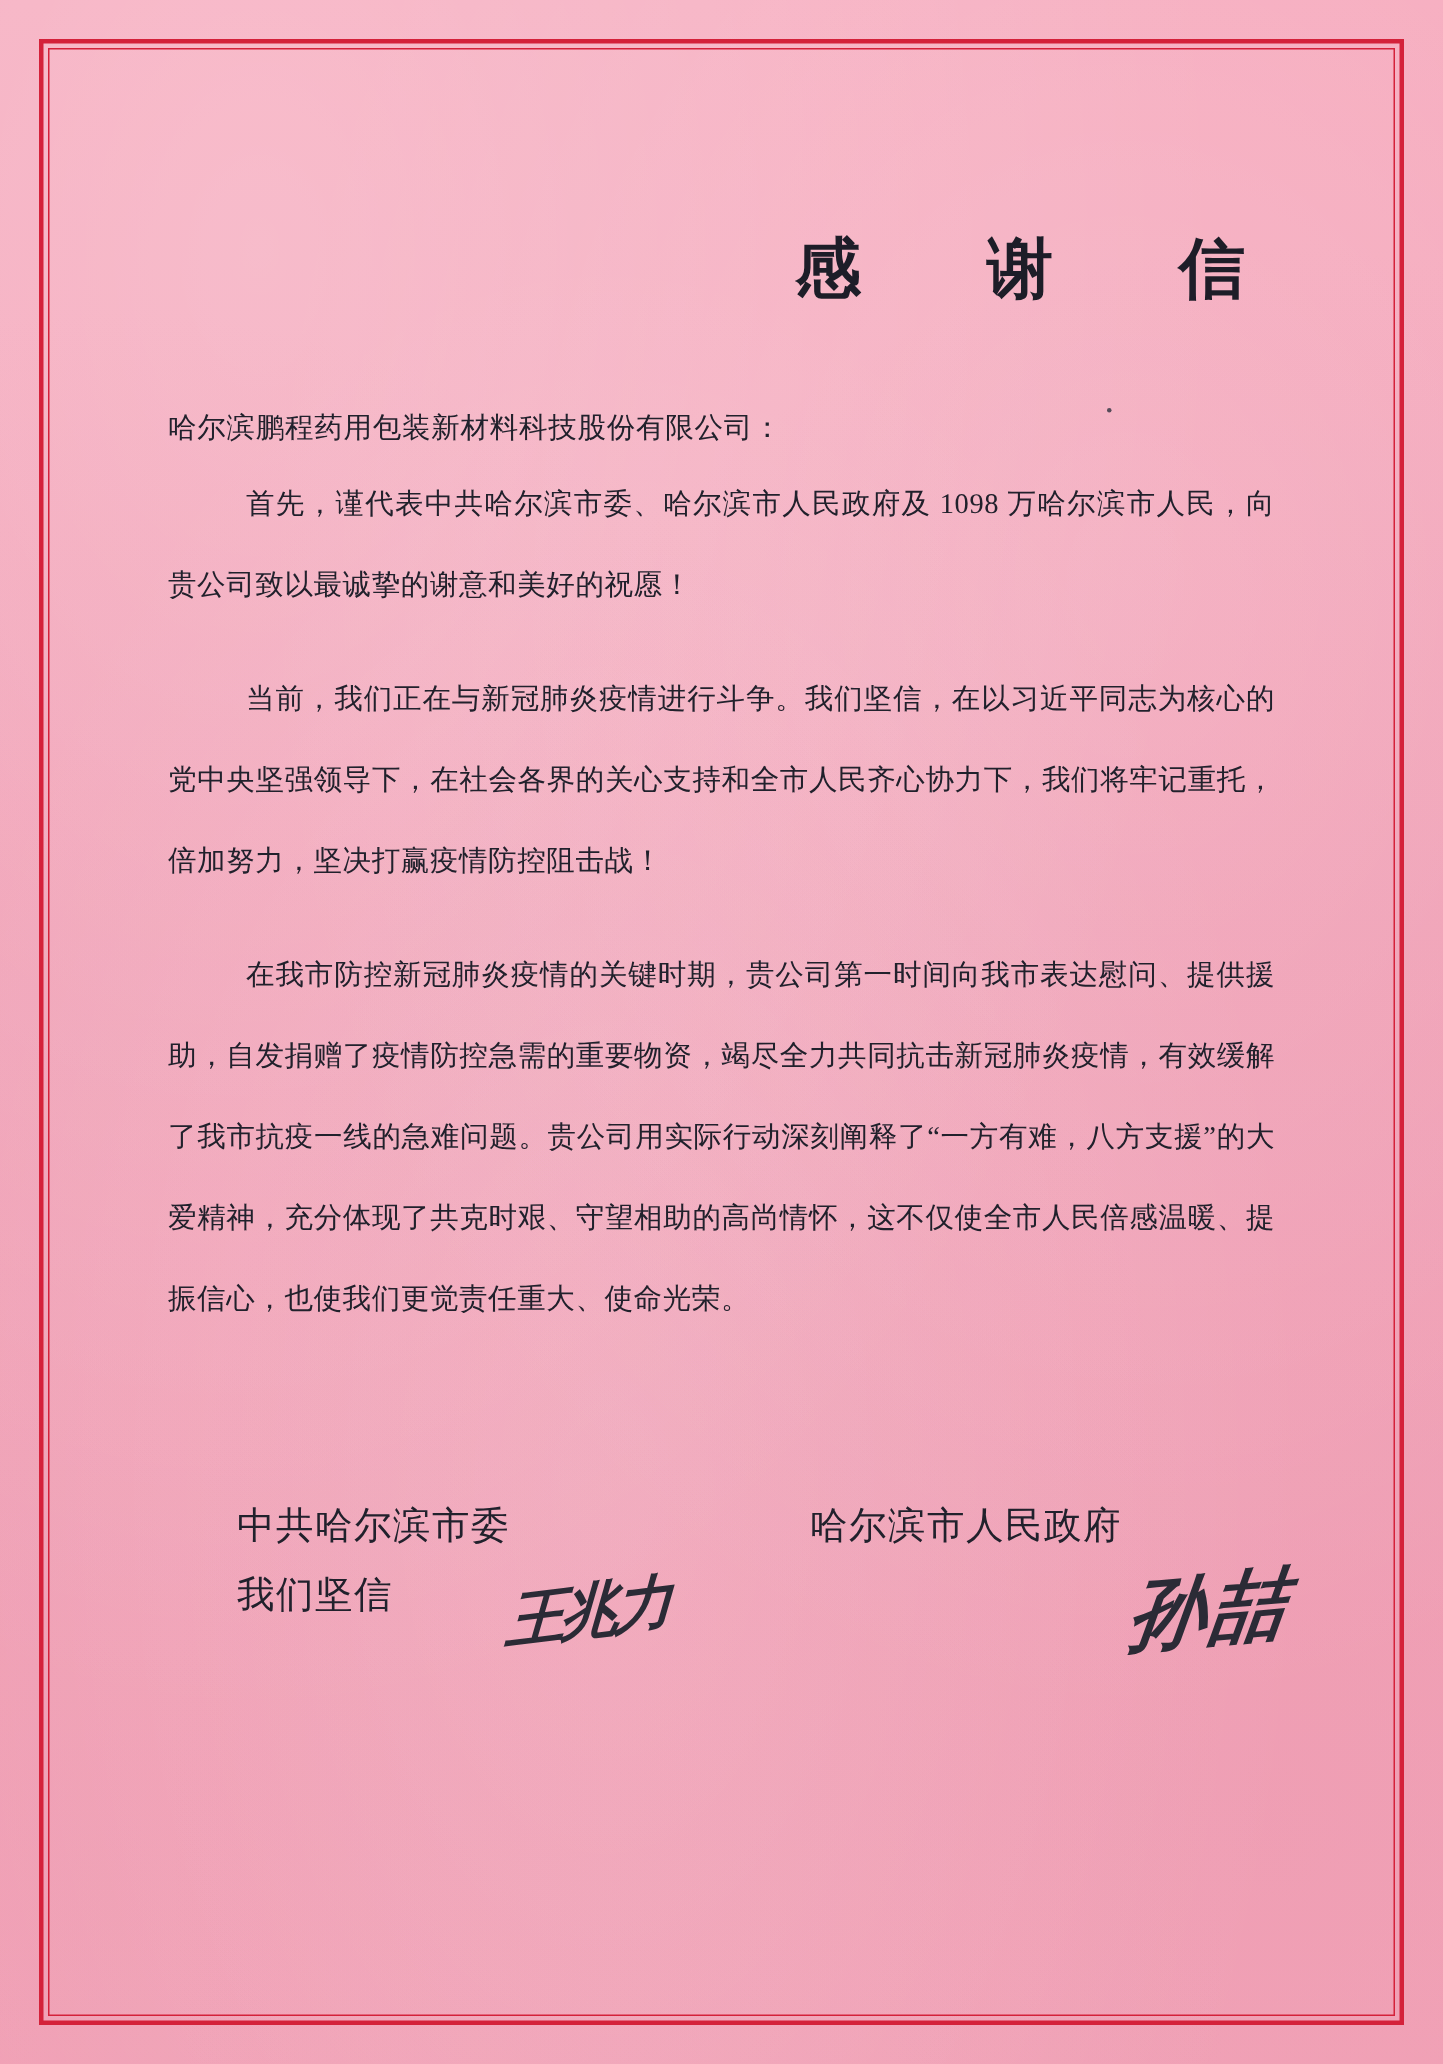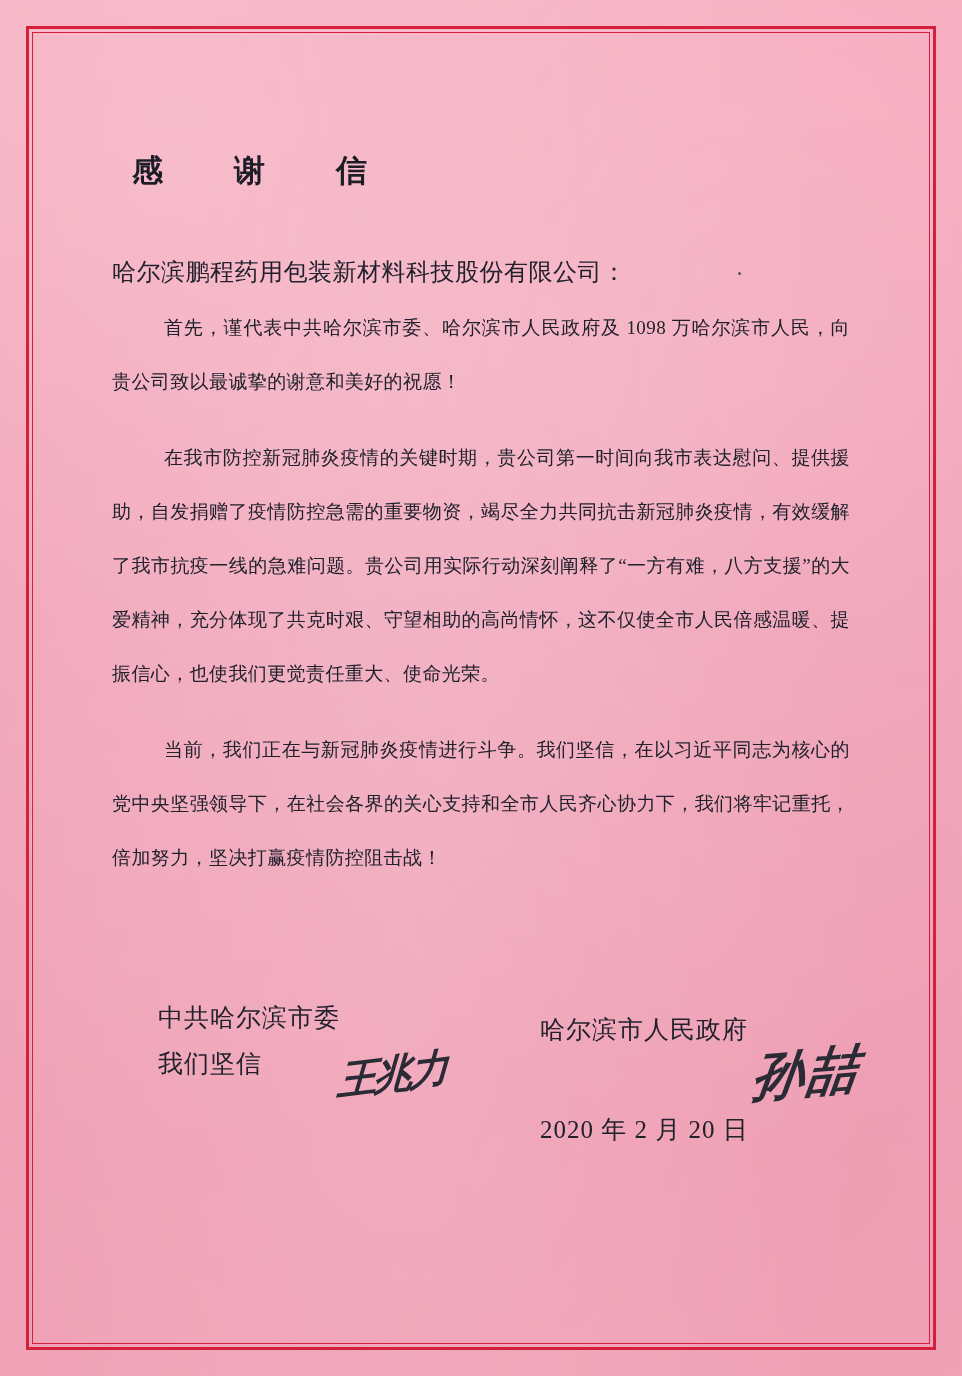--- a/index.html
+++ b/index.html
@@ -53,32 +53,32 @@
     position: absolute;
     left: 0;
     top: 0;
     right: 0;
     bottom: 0;
     padding: 150px 112px 0 112px;
     box-sizing: border-box;
   }
 
   .title {
-    text-align: left;
-    font-size: 31px;
+    text-align: right;
+    font-size: 44px;
     font-weight: bold;
     letter-spacing: 20px;
     color: #1d1d28;
     margin: 0 0 62px 0;
     text-indent: 20px;
     font-family: "DejaVu Sans", "Liberation Sans", sans-serif;
   }
 
   .salutation {
-    font-size: 24px;
+    font-size: 19px;
     color: #21212c;
     line-height: 1.55;
     margin-bottom: 10px;
     letter-spacing: 0.5px;
   }
 
   .para {
     font-size: 19px;
     color: #21212c;
     line-height: 54px;
@@ -113,21 +113,21 @@
   }
 
   .sign-col {
     position: absolute;
     font-size: 25px;
     color: #21212c;
     line-height: 46px;
     letter-spacing: 1px;
   }
   .sign-left { left: 46px; top: 0; }
-  .sign-right { left: 428px; top: 12px; }
+  .sign-right { left: 428px; top: 0; }
 
   .sign-org { white-space: nowrap; }
   .sign-role {
     white-space: nowrap;
     letter-spacing: 1px;
   }
   .sign-role.spaced { letter-spacing: 14px; padding-left: 26px; }
 
   .signature {
     position: absolute;
@@ -168,34 +168,33 @@
 <div class="page">
   <div class="frame-outer"></div>
   <div class="frame-inner"></div>
 
   <div class="content">
     <h1 class="title">感　谢　信</h1>
 
     <div class="salutation">哈尔滨鹏程药用包装新材料科技股份有限公司：</div>
 
     <p class="para">首先，谨代表中共哈尔滨市委、哈尔滨市人民政府及 1098 万哈尔滨市人民，向贵公司致以最诚挚的谢意和美好的祝愿！</p>
+    <p class="para gap">当前，我们正在与新冠肺炎疫情进行斗争。我们坚信，在以习近平同志为核心的党中央坚强领导下，在社会各界的关心支持和全市人民齐心协力下，我们将牢记重托，倍加努力，坚决打赢疫情防控阻击战！</p>
     <p class="para gap">在我市防控新冠肺炎疫情的关键时期，贵公司第一时间向我市表达慰问、提供援助，自发捐赠了疫情防控急需的重要物资，竭尽全力共同抗击新冠肺炎疫情，有效缓解了我市抗疫一线的急难问题。贵公司用实际行动深刻阐释了“一方有难，八方支援”的大爱精神，充分体现了共克时艰、守望相助的高尚情怀，这不仅使全市人民倍感温暖、提振信心，也使我们更觉责任重大、使命光荣。</p>
-    <p class="para gap">当前，我们正在与新冠肺炎疫情进行斗争。我们坚信，在以习近平同志为核心的党中央坚强领导下，在社会各界的关心支持和全市人民齐心协力下，我们将牢记重托，倍加努力，坚决打赢疫情防控阻击战！</p>
   </div>
 
   <div class="pen-dot"></div>
 
   <div class="signblock">
     <div class="sign-col sign-left">
       <div class="sign-org">中共哈尔滨市委</div>
       <div class="sign-role">我们坚信</div>
     </div>
 
     <div class="sign-col sign-right">
       <div class="sign-org">哈尔滨市人民政府</div>
     </div>
 
     <div class="signature sig-1">王兆力</div>
     <div class="signature sig-2">孙喆</div>
 
-    <div class="date">2020 年 2 月 20 日</div>
   </div>
 </div>
 
 </body></html>

